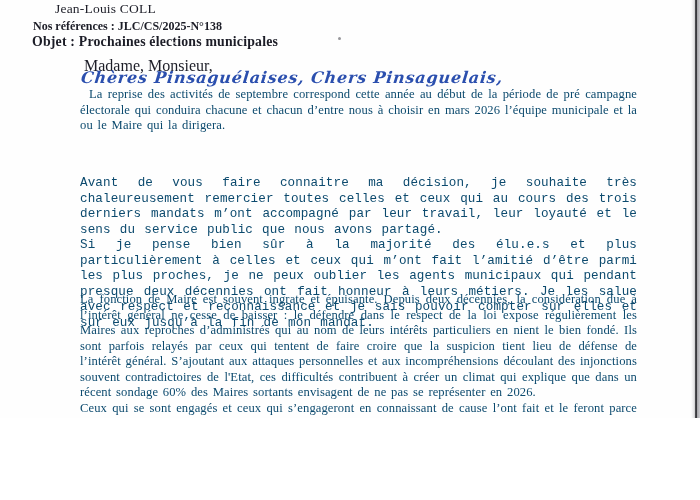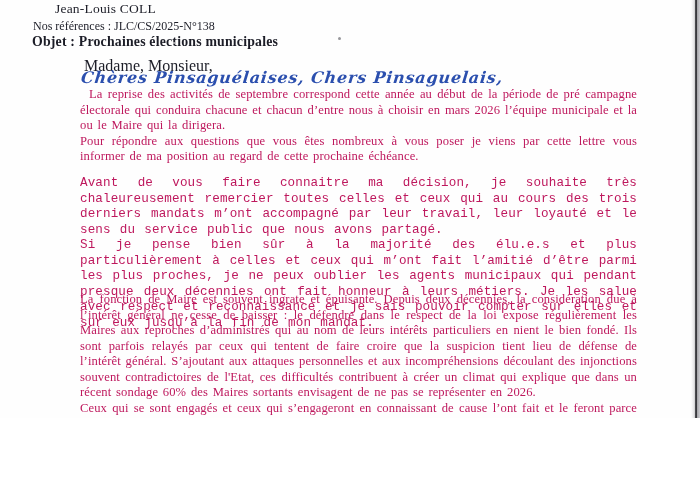--- a/index.html
+++ b/index.html
@@ -12,20 +12,21 @@
     font-family: "Liberation Serif", serif;
     color: #1c1d27;
   }
   .sender {
     position: absolute; left: 55px; top: 1px;
     font-size: 13.5px; letter-spacing: 0.2px;
   }
   .refs {
     position: absolute; left: 33px; top: 19px;
     font-size: 12px;
+    font-weight: bold;
   }
   .subject {
     position: absolute; left: 32px; top: 34px;
     font-size: 13.8px; font-weight: bold; letter-spacing: 0.2px;
   }
   .salutation {
     position: absolute; left: 84px; top: 57px;
     font-size: 16px;
   }
   .handwritten {
@@ -36,21 +37,21 @@
     letter-spacing: 0.8px;
     transform: skewX(-6deg);
     transform-origin: left bottom;
     white-space: nowrap;
   }
   .bodyblock {
     position: absolute; left: 80px; width: 557px;
     font-size: 12.6px; line-height: 15.5px;
     text-align: justify; text-justify: inter-word;
     word-spacing: 1.5px; letter-spacing: 0.1px;
-    color: #be185d;
+    color: #0c4a6e;
   }
   .bodyblock p { margin: 0; }
   #blockA { top: 87px; }
   #blockB { top: 176px; font-family: Liberation Mono, monospace; }
   #blockC { top: 292px; }
   .first-indent { text-indent: 9px; }
   .scan-edge {
     position: absolute; top: 0; right: 0; width: 9px; height: 500px;
     background: linear-gradient(to right,
       rgba(255,255,255,0) 0%, #e2e2e4 38%, #4a4a4e 50%,
@@ -73,21 +74,20 @@
   <div class="refs">Nos références : JLC/CS/2025-N°138</div>
 
   <div class="subject">Objet : Prochaines élections municipales</div>
 
   <div class="salutation">Madame, Monsieur,</div>
 
   <div class="handwritten">Chères Pinsaguélaises, Chers Pinsaguelais,</div>
 
   <div class="bodyblock" id="blockA">
     <p class="first-indent">La reprise des activités de septembre correspond cette année au début de la période de pré campagne électorale qui conduira chacune et chacun d’entre nous à choisir en mars 2026 l’équipe municipale et la ou le Maire qui la dirigera.</p>
-    <p>Pour répondre aux questions que vous êtes nombreux à vous poser je viens par cette lettre vous informer de ma position au regard de cette prochaine échéance.</p>
   </div>
 
   <div class="bodyblock" id="blockB">
     <p>Avant de vous faire connaitre ma décision, je souhaite très chaleureusement remercier toutes celles et ceux qui au cours des trois derniers mandats m’ont accompagné par leur travail, leur loyauté et le sens du service public que nous avons partagé.</p>
     <p>Si je pense bien sûr à la majorité des élu.e.s et plus particulièrement à celles et ceux qui m’ont fait l’amitié d’être parmi les plus proches, je ne peux oublier les agents municipaux qui pendant presque deux décennies ont fait honneur à leurs métiers. Je les salue avec respect et reconnaissance et je sais pouvoir compter sur elles et sur eux jusqu’à la fin de mon mandat.</p>
   </div>
 
   <div class="bodyblock" id="blockC">
     <p>La fonction de Maire est souvent ingrate et épuisante. Depuis deux décennies, la considération due à l’intérêt général ne cesse de baisser : le défendre dans le respect de la loi expose régulièrement les Maires aux reproches d’administrés qui au nom de leurs intérêts particuliers en nient le bien fondé. Ils sont parfois relayés par ceux qui tentent de faire croire que la suspicion tient lieu de défense de l’intérêt général. S’ajoutant aux attaques personnelles et aux incompréhensions découlant des injonctions souvent contradictoires de l'Etat, ces difficultés contribuent à créer un climat qui explique que dans un récent sondage 60% des Maires sortants envisagent de ne pas se représenter en 2026.</p>
     <p>Ceux qui se sont engagés et ceux qui s’engageront en connaissant de cause l’ont fait et le feront parce que servir authentiquement l’intérêt général est un motif suffisamment fort et motivant pour passer outre tous ces regrettables désagréments de la conduira.</p>

